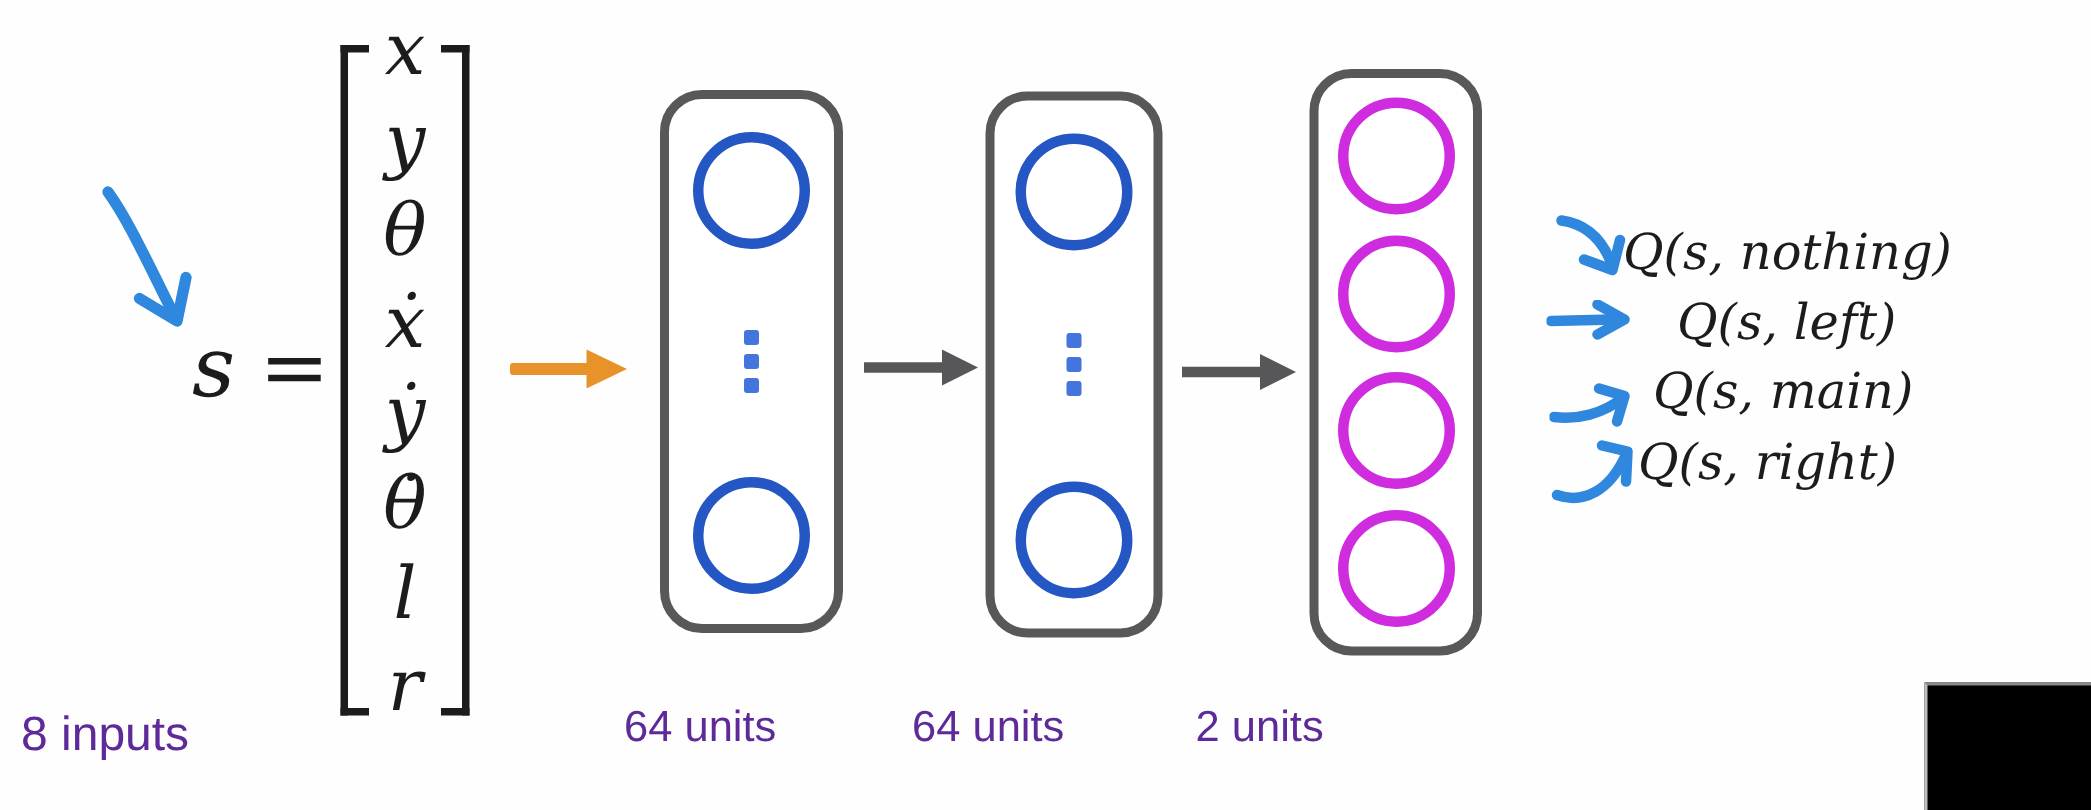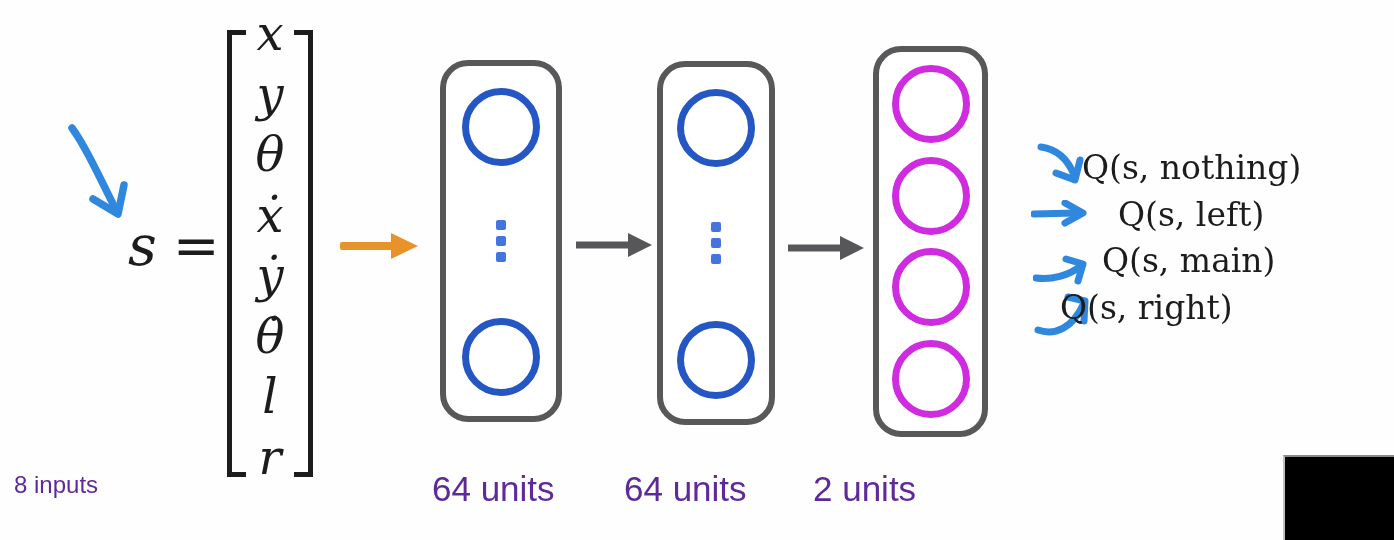--- a/index.html
+++ b/index.html
@@ -18,21 +18,21 @@
   .vector { left:227px; top:30px; width:86px; height:447px; }
   .bracket { position:absolute; top:0; bottom:0; width:19px; box-sizing:border-box; }
   .bracket-left  { left:0;  border-left:5px solid var(--ink,#1c1c1c);
                    border-top:5px solid var(--ink,#1c1c1c); border-bottom:5px solid var(--ink,#1c1c1c); }
   .bracket-right { right:0; border-right:5px solid var(--ink,#1c1c1c);
                    border-top:5px solid var(--ink,#1c1c1c); border-bottom:5px solid var(--ink,#1c1c1c); }
   .entries { position:absolute; left:0; right:0; top:-27px; text-align:center;
              font-family:"DejaVu Serif", serif; font-style:italic;
              font-size:48px; line-height:60.5px; }
 
-  .inputs-label { left:14px; top:471px; font-size:24px; color:var(--purple,#5e2a9a); }
+  .inputs-label { left:14px; top:471px; font-size:32px; color:var(--purple,#5e2a9a); }
 
   
   .layer { border:6px solid var(--box-gray,#58585a); border-radius:28px; background:#fff; box-sizing:border-box; }
   .layer1 { left:440px; top:60px;  width:122px; height:362px; }
   .layer2 { left:657px; top:61px;  width:118px; height:364px; }
   .layer3 { left:873px; top:46px;  width:115px; height:391px;
             display:flex; flex-direction:column; align-items:center; justify-content:space-evenly; }
   .node { width:78px; height:78px; border-radius:50%; background:#fff; box-sizing:border-box; }
   .node-blue    { border:7px solid var(--blue-node,#2456c4); }
   .node-magenta { border:7px solid var(--magenta-node,#cf2ce0); }
@@ -49,28 +49,28 @@
   .a-input { left:338px; top:233px; }
   .a-h1    { left:576px; top:232px; }
   .a-h2    { left:788px; top:235px; }
   .a-hand  { left:58px;  top:118px; }
   .a-q1 { left:1035px; top:139px; }
   .a-q2 { left:1031px; top:200px; }
   .a-q3 { left:1033px; top:252px; }
   .a-q4 { left:1033px; top:288px; }
 
   
-  .qlabel { font-family:"DejaVu Serif", serif; font-size:33px; line-height:36px; }
+  .qlabel { font-family:"DejaVu Serif", serif; font-style:italic; font-size:33px; line-height:36px; }
   .q1 { left:1082px; top:150px; }
   .q2 { left:1118px; top:197px; }
   .q3 { left:1102px; top:243px; }
-  .q4 { left:1060px; top:290px; }
+  .q4 { left:1092px; top:290px; }
 
   
-  .units-label { font-size:35px; color:var(--purple,#5e2a9a);margin-left:16px; }
+  .units-label { font-size:29px; color:var(--purple,#5e2a9a); }
   .u1 { left:416px; top:469px; }
   .u2 { left:608px; top:469px; }
   .u3 { left:797px; top:469px; }
 
   .black-box { left:1283px; top:455px; width:111px; height:85px; background:#000;
                border-top:2px solid #8a8a8a; border-left:2px solid #bfbfbf; box-sizing:border-box; }
 </style>
 </head>
 <body>
 

